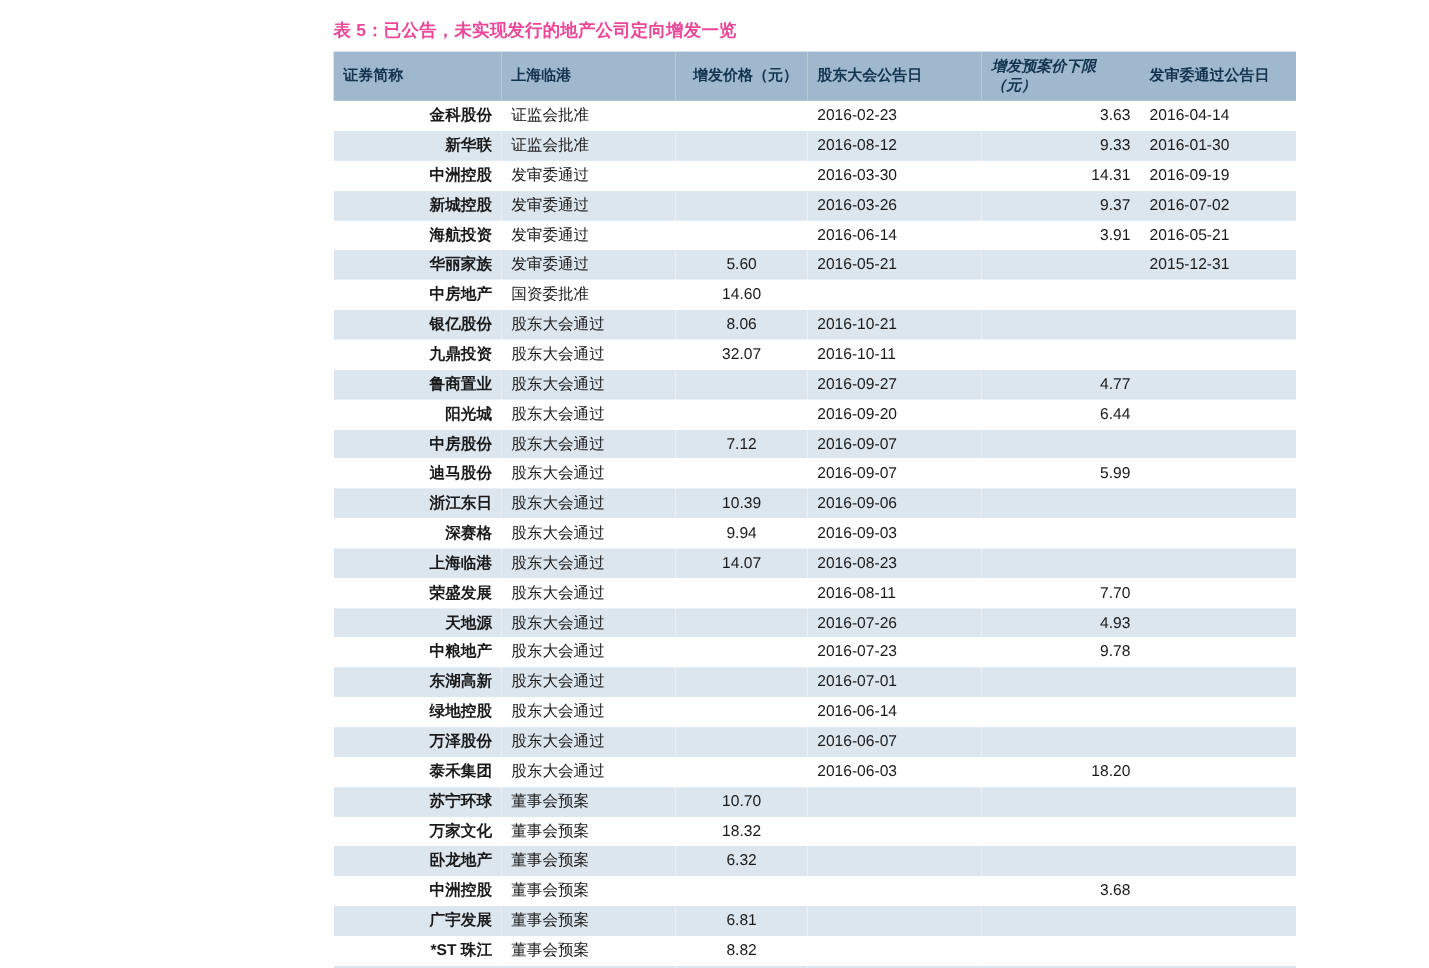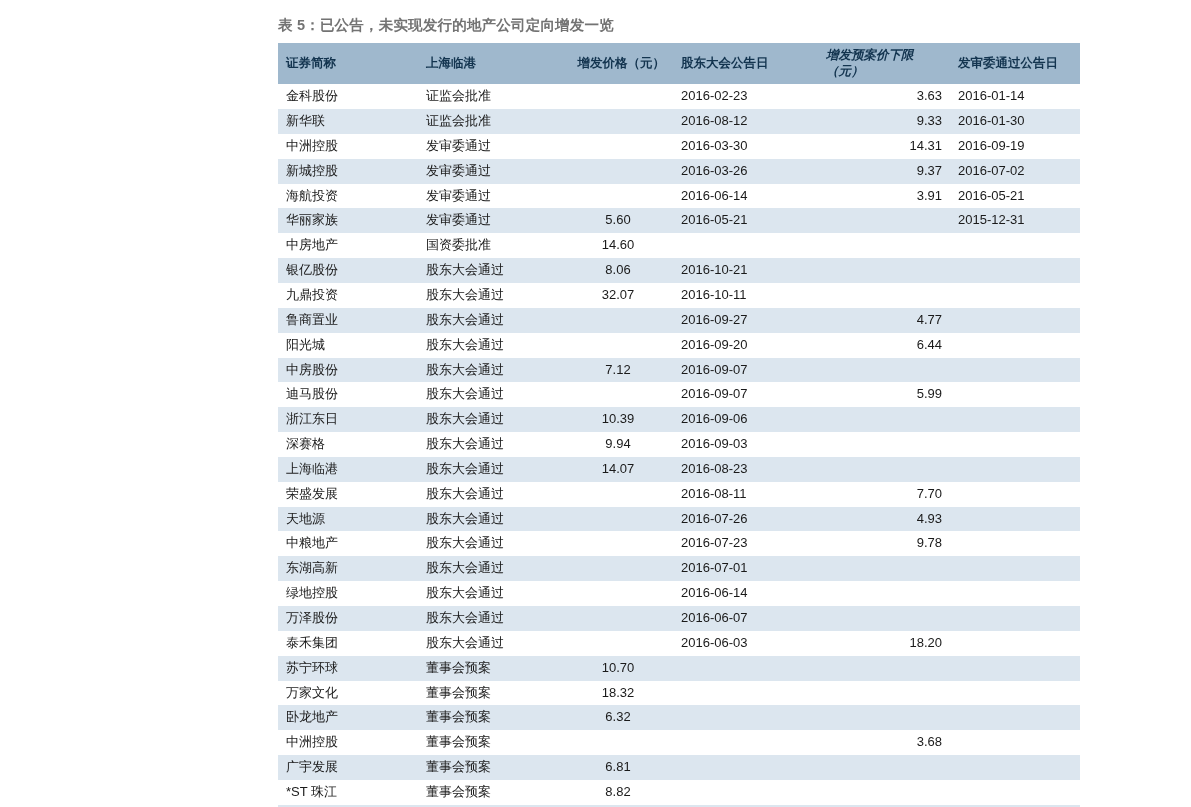--- a/index.html
+++ b/index.html
@@ -17,21 +17,21 @@
   }
   .page {
     position: absolute;
     left: 278px;
     top: 16px;
     width: 802px;
   }
   .table-title {
     font-size: 14.5px;
     font-weight: bold;
-    color: #737373;
+    color: #ec4899;
     margin-bottom: 8px;
     letter-spacing: 0.2px;
   }
   table.data {
     border-collapse: collapse;
     width: 802px;
     table-layout: fixed;
     font-size: 13px;
   }
   table.data thead th {
@@ -55,21 +55,21 @@
     padding: 3px 8px;
     line-height: 1.45;
     font-size: 13px;
     color: #1a1a1a;
     white-space: nowrap;
     overflow: hidden;
   }
   table.data tbody tr.odd td { background: #ffffff; }
   table.data tbody tr.even td { background: #dce6ef; }
 
-  td.c0 { text-align: left; }
+  td.c0 { text-align: right; font-weight: bold; }
   td.c1 { text-align: left; font-family: Liberation Serif, serif; }
   td.c2 { text-align: center; }
   td.c3 { text-align: left; }
   td.c4 { text-align: right; }
   td.c5 { text-align: left; }
 </style>
 </head>
 <body>
 
 <div class="page">
@@ -94,21 +94,21 @@
         <th class="c5">发审委通过公告日</th>
       </tr>
     </thead>
     <tbody>
         <tr class="odd">
           <td class="c0">金科股份</td>
           <td class="c1">证监会批准</td>
           <td class="c2"></td>
           <td class="c3">2016-02-23</td>
           <td class="c4">3.63</td>
-          <td class="c5">2016-01-14</td>
+          <td class="c5">2016-04-14</td>
         </tr>
         <tr class="even">
           <td class="c0">新华联</td>
           <td class="c1">证监会批准</td>
           <td class="c2"></td>
           <td class="c3">2016-08-12</td>
           <td class="c4">9.33</td>
           <td class="c5">2016-01-30</td>
         </tr>
         <tr class="odd">

